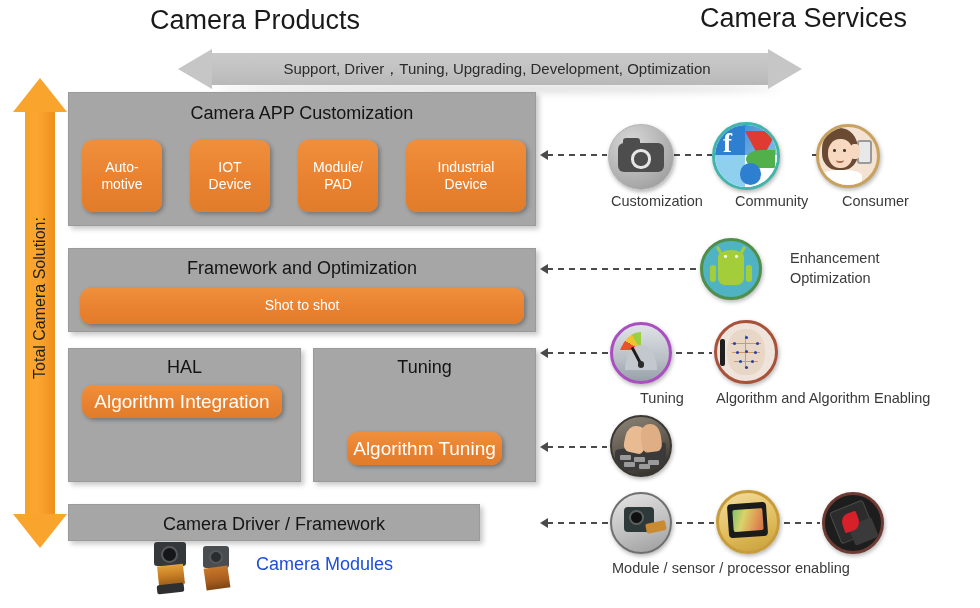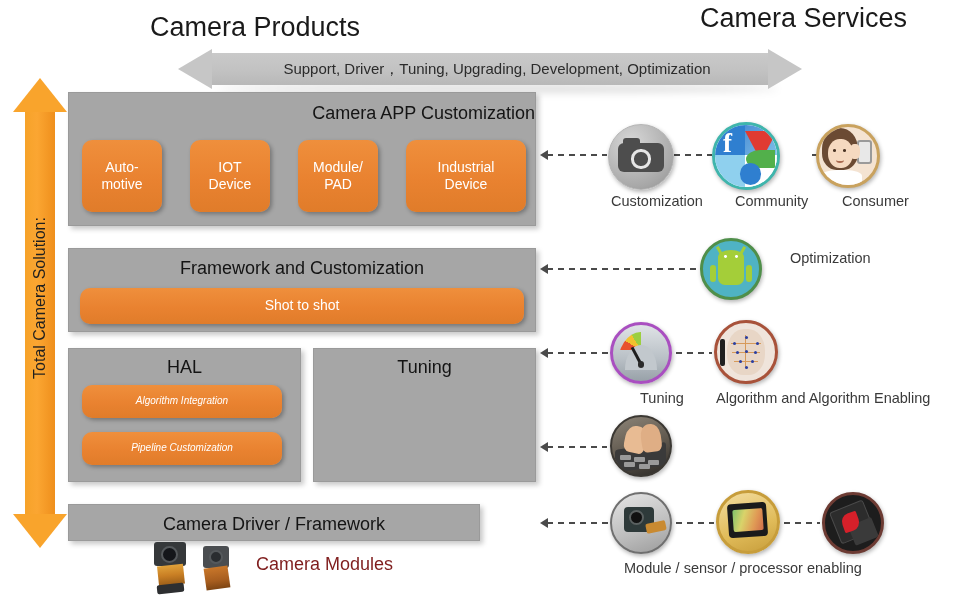--- a/index.html
+++ b/index.html
@@ -14,21 +14,21 @@
   #stage{position:absolute;left:0;top:0;width:980px;height:608px;}
 
   
   .heading{
     position:absolute;
     font-size:27px;
     color:#1a1a1a;
     white-space:nowrap;
     letter-spacing:0px;
   }
-  #h-products{left:150px;top:12px;}
+  #h-products{left:150px;top:5px;}
   #h-services{left:700px;top:3px;}
 
   
   #harrow{
     position:absolute;left:178px;top:49px;width:624px;height:40px;
   }
   #harrow .bar{
     position:absolute;left:32px;top:4px;width:560px;height:32px;
     background:linear-gradient(180deg,#c9c9c9 0%,#c2c2c2 55%,#b8b8b8 100%);
   }
@@ -75,21 +75,21 @@
     border:1px solid #9a9a9a;
     box-shadow:3px 3px 5px rgba(0,0,0,.22);
     box-sizing:border-box;
   }
   .panel-title{
     position:absolute;left:0;right:0;
     text-align:center;font-size:18px;color:#141414;white-space:nowrap;
   }
 
   #p-app{left:68px;top:92px;width:468px;height:134px;}
-  #p-app .panel-title{top:10px;text-align:right;}
+  #p-app .panel-title{top:10px;}
   #p-fw{left:68px;top:248px;width:468px;height:84px;}
   #p-fw .panel-title{top:9px;}
   #p-hal{left:68px;top:348px;width:233px;height:134px;}
   #p-hal .panel-title{top:8px;}
   #p-tun{left:313px;top:348px;width:223px;height:134px;}
   #p-tun .panel-title{top:8px;}
   #p-drv{left:68px;top:504px;width:412px;height:37px;}
   #p-drv .panel-title{top:9px;}
 
   
@@ -98,21 +98,21 @@
     background:linear-gradient(180deg,#ef8f3c 0%,#e98230 55%,#e07c2a 100%);
     border-radius:10px;
     box-shadow:2px 2px 4px rgba(0,0,0,.3);
     color:#ffffff;
     display:flex;align-items:center;justify-content:center;
     text-align:center;
     font-size:14px;
     line-height:1.25;
     box-sizing:border-box;
   }
-  .obox.small{font-size:10px;font-style:italic;}
+  .obox.small{font-size:19px;}
 
   #o-auto{left:82px;top:140px;width:80px;height:72px;}
   #o-iot{left:190px;top:140px;width:80px;height:72px;}
   #o-mob{left:298px;top:140px;width:80px;height:72px;}
   #o-ind{left:406px;top:140px;width:120px;height:72px;}
 
   #o-shot{left:80px;top:288px;width:444px;height:36px;font-size:14px;}
 
   #o-algint{left:82px;top:385px;width:200px;height:33px;}
   #o-pipe{left:82px;top:432px;width:200px;height:33px;}
@@ -233,21 +233,21 @@
   .ic-proc .s{position:absolute;left:30%;top:32%;width:30%;height:32%;background:#d6202a;
     border-radius:50% 10% 50% 10%;transform:rotate(-20deg);}
 
   
   .modpic{position:absolute;}
   .modpic .topblk{position:absolute;left:0;top:0;background:#35383a;border-radius:3px;}
   .modpic .ring{position:absolute;border-radius:50%;background:#14161a;border:2px solid #55595c;box-sizing:border-box;}
   .modpic .ribbon{position:absolute;background:linear-gradient(180deg,#e0a23a 0%,#c97f24 50%,#9a5d18 100%);}
   .modpic .foot{position:absolute;background:#2d2f31;border-radius:2px;}
 
-  .cm-label{position:absolute;left:256px;top:554px;font-size:18px;color:#7f1d1d;}
+  .cm-label{position:absolute;left:256px;top:554px;font-size:18px;color:#1d4ed8;}
 </style>
 </head>
 <body>
 
 <div id="stage">
 
   <div class="heading" id="h-products">Camera Products</div>
   <div class="heading" id="h-services">Camera Services</div>
 
   <div id="harrow">
@@ -287,33 +287,33 @@
     </span>
   </div>
   <div class="obox" id="o-ind">
     <span>
       <span>Industrial</span><br>
       <span>Device</span>
     </span>
   </div>
 
   <div class="panel" id="p-fw">
-    <div class="panel-title">Framework and Customization</div>
+    <div class="panel-title">Framework and Optimization</div>
   </div>
   <div class="obox" id="o-shot">Shot to shot</div>
 
   <div class="panel" id="p-hal">
     <div class="panel-title">HAL</div>
   </div>
   <div class="obox small" id="o-algint">Algorithm Integration</div>
-  <div class="obox small" id="o-pipe">Pipeline Customization</div>
 
   <div class="panel" id="p-tun">
     <div class="panel-title">Tuning</div>
   </div>
+  <div class="obox small" id="o-algtun">Algorithm Tuning</div>
 
   <div class="panel" id="p-drv">
     <div class="panel-title">Camera Driver / Framework</div>
   </div>
 
   <div class="modpic" style="left:152px;top:542px;width:40px;height:56px;">
     <div class="topblk" style="left:2px;top:0;width:32px;height:24px;"></div>
     <div class="ring" style="left:9px;top:4px;width:17px;height:17px;"></div>
     <div class="ribbon" style="left:6px;top:23px;width:26px;height:20px;transform:rotate(-6deg);"></div>
     <div class="foot" style="left:5px;top:42px;width:27px;height:9px;transform:rotate(-6deg);"></div>
@@ -382,20 +382,21 @@
     <span class="ant1"></span>
     <span class="ant2"></span>
     <span class="head"></span>
     <span class="e1"></span>
     <span class="e2"></span>
     <span class="torso"></span>
     <span class="armL"></span>
     <span class="armR"></span>
   </div>
   <div class="svc-label two" style="left:790px;top:249px;width:160px;">
+    <div>Enhancement</div>
     <div>Optimization</div>
   </div>
 
   <div class="circ ic-gauge" style="left:610px;top:322px;width:62px;height:62px;">
     <span class="arc"></span>
     <span class="inner"></span>
     <span class="needle"></span>
     <span class="hub"></span>
   </div>
   <div class="svc-label" style="left:640px;top:390px;">Tuning</div>
@@ -437,15 +438,15 @@
   </div>
   <div class="circ ic-sensor" style="left:716px;top:490px;width:64px;height:64px;">
     <span class="frame"></span>
     <span class="die"></span>
   </div>
   <div class="circ ic-proc" style="left:822px;top:492px;width:62px;height:62px;">
     <span class="chip"></span>
     <span class="chip2"></span>
     <span class="s"></span>
   </div>
-  <div class="svc-label" style="left:612px;top:560px;margin-left:12px;">Module / sensor / processor enabling</div>
+  <div class="svc-label" style="left:612px;top:560px;">Module / sensor / processor enabling</div>
 
 </div>
 
 </body></html>

